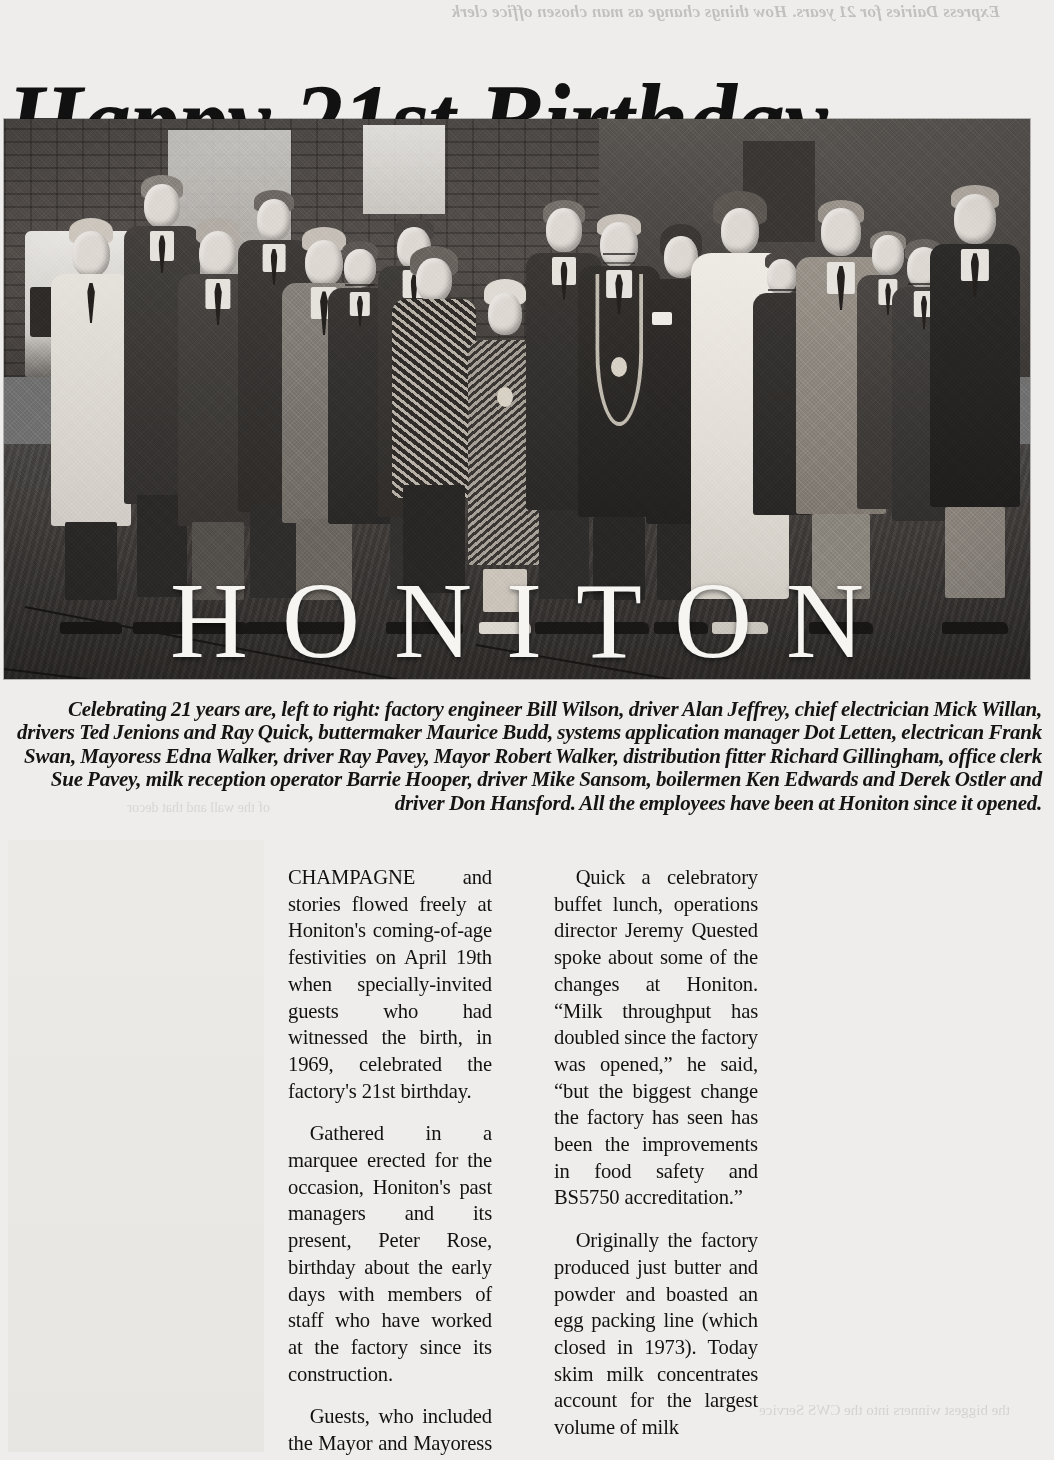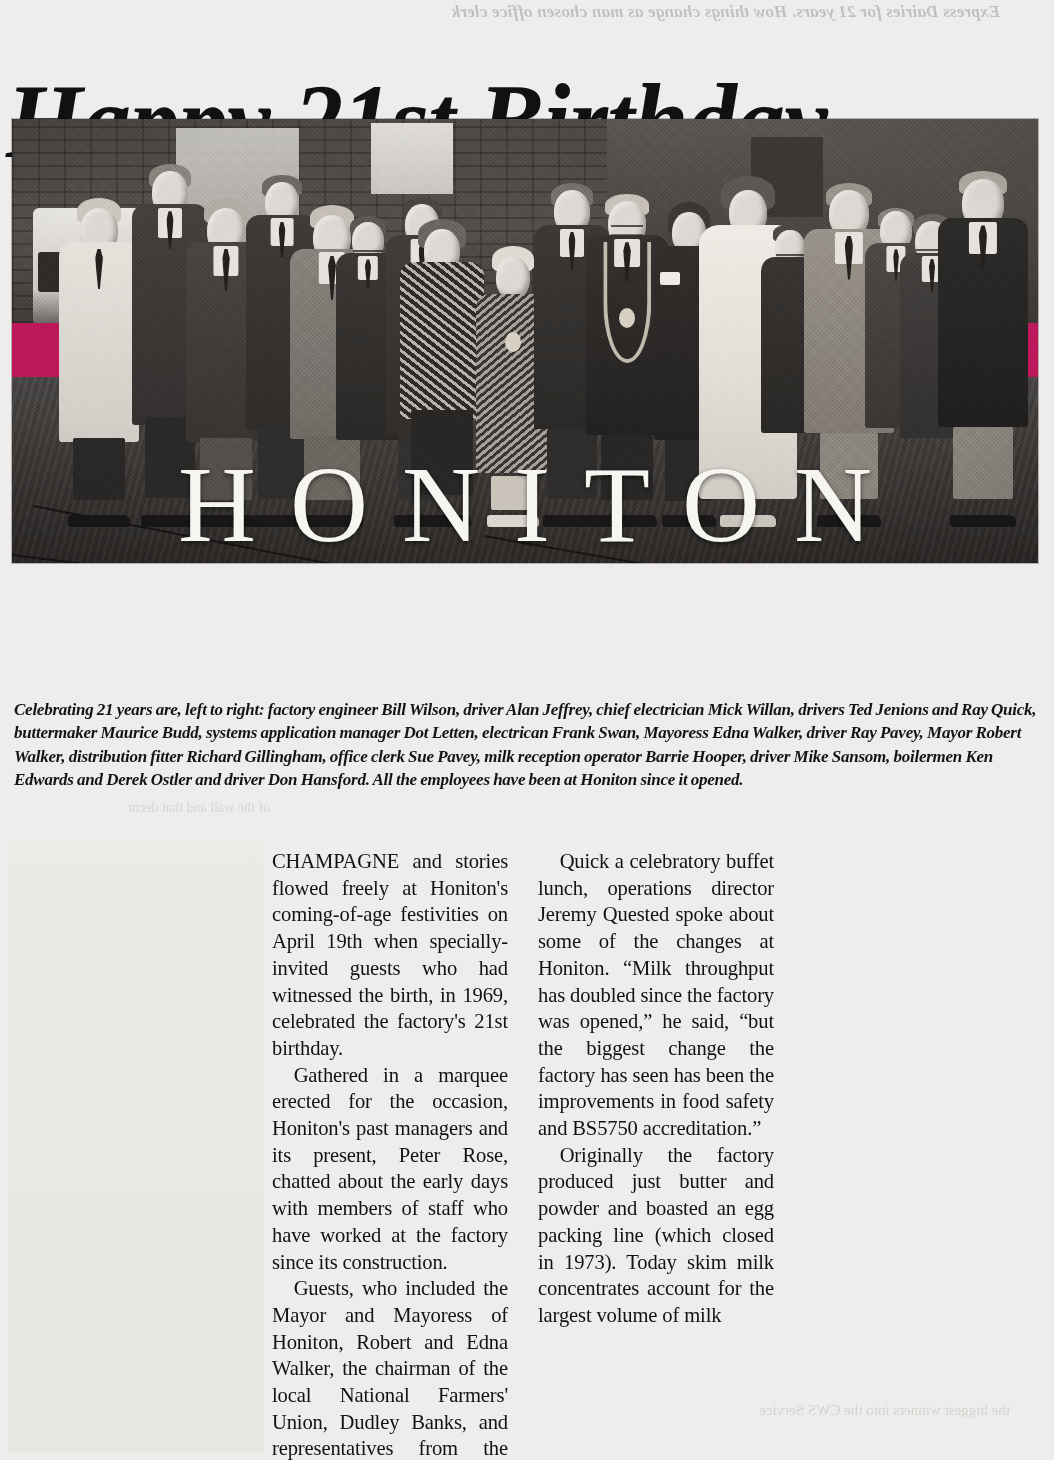--- a/index.html
+++ b/index.html
@@ -91,26 +91,26 @@
     color: #111;
     transform: scaleX(0.94);
     transform-origin: left center;
     white-space: nowrap;
     text-rendering: optimizeLegibility;
   }
 
   
   .photo {
     position: absolute;
-    left: 12px;
+    left: 4px;
     top: 119px;
     width: 1026px;
-    height: 444px;
+    height: 560px;
     overflow: hidden;
-    background: #be185d;
+    background: #737373;
     box-shadow: 0 0 0 1px rgba(0,0,0,0.25);
   }
   .ph-layer { position: absolute; inset: 0; }
 
   
   .ph-wall {
     position: absolute;
     left: 0; top: 0; width: 100%; height: 46%;
     background:
       repeating-linear-gradient(0deg, rgba(0,0,0,0.22) 0 2px, rgba(0,0,0,0) 2px 13px),
@@ -259,24 +259,24 @@
 
   
   .caption {
     position: absolute;
     left: 14px;
     top: 698px;
     width: 1028px;
     font-family: "Liberation Serif", "DejaVu Serif", serif;
     font-style: italic;
     font-weight: 700;
-    font-size: 17px;
+    font-size: 21px;
     line-height: 23.4px;
     color: #141414;
-    text-align: left;
+    text-align: right;
     letter-spacing: -0.25px;
     word-spacing: -0.6px;
   }
 
   
   .body-area {
     position: absolute;
     left: 272px;
     top: 848px;
     width: 768px;
@@ -287,21 +287,21 @@
   .col {
     width: 236px;
     font-family: "Liberation Serif", "DejaVu Serif", serif;
     font-size: 20.6px;
     line-height: 26.7px;
     color: #121212;
     text-align: justify;
     hyphens: none;
     letter-spacing: -0.15px;
   }
-  .col p { margin: 0; }
+  .col p { margin: 16px; }
   .col p.indent { text-indent: 1.05em; }
 
   
   .tone-left {
     position: absolute;
     left: 8px; top: 840px;
     width: 256px; height: 612px;
     background: linear-gradient(180deg, rgba(236,234,231,0.9), rgba(231,229,226,0.9));
     z-index: 0;
   }
@@ -513,21 +513,21 @@
     <div class="ph-vignette"></div>
 
     <div class="honiton">HONITON</div>
   </div>
 
   <div class="caption">Celebrating 21 years are, left to right: factory engineer Bill Wilson, driver Alan Jeffrey, chief electrician Mick Willan, drivers Ted Jenions and Ray Quick, buttermaker Maurice Budd, systems application manager Dot Letten, electrican Frank Swan, Mayoress Edna Walker, driver Ray Pavey, Mayor Robert Walker, distribution fitter Richard Gillingham, office clerk Sue Pavey, milk reception operator Barrie Hooper, driver Mike Sansom, boilermen Ken Edwards and Derek Ostler and driver Don Hansford. All the employees have been at Honiton since it opened.</div>
 
   <div class="body-area">
     <div class="col">
       <p>CHAMPAGNE and stories flowed freely at Honiton's coming-of-age festivities on April 19th when specially-invited guests who had witnessed the birth, in 1969, celebrated the factory's 21st birthday.</p>
-      <p class="indent">Gathered in a marquee erected for the occasion, Honiton's past managers and its present, Peter Rose, chatted about the early days with members of staff who have worked at the factory since its construction.</p>
+      <p class="indent">Gathered in a marquee erected for the occasion, Honiton's past managers and its present, Peter Rose, birthday about the early days with members of staff who have worked at the factory since its construction.</p>
       <p class="indent">Guests, who included the Mayor and Mayoress of Honiton, Robert and Edna Walker, the chairman of the local National Farmers' Union, Dudley Banks, and representatives from the Milk Marketing Board, enjoyed a conducted tour. The</p>
     </div>
     <div class="col">
       <p class="indent">Quick a celebratory buffet lunch, operations director Jeremy Quested spoke about some of the changes at Honiton. “Milk throughput has doubled since the factory was opened,” he said, “but the biggest change the factory has seen has been the improvements in food safety and BS5750 accreditation.”</p>
       <p class="indent">Originally the factory produced just butter and powder and boasted an egg packing line (which closed in 1973). Today skim milk concentrates account for the largest volume of milk</p>
     </div>
   </div>
 
   <div class="showthrough-mid">of the wall and that decor</div>
   <div class="showthrough-bottom">the biggest winners into the CWS Service</div>

